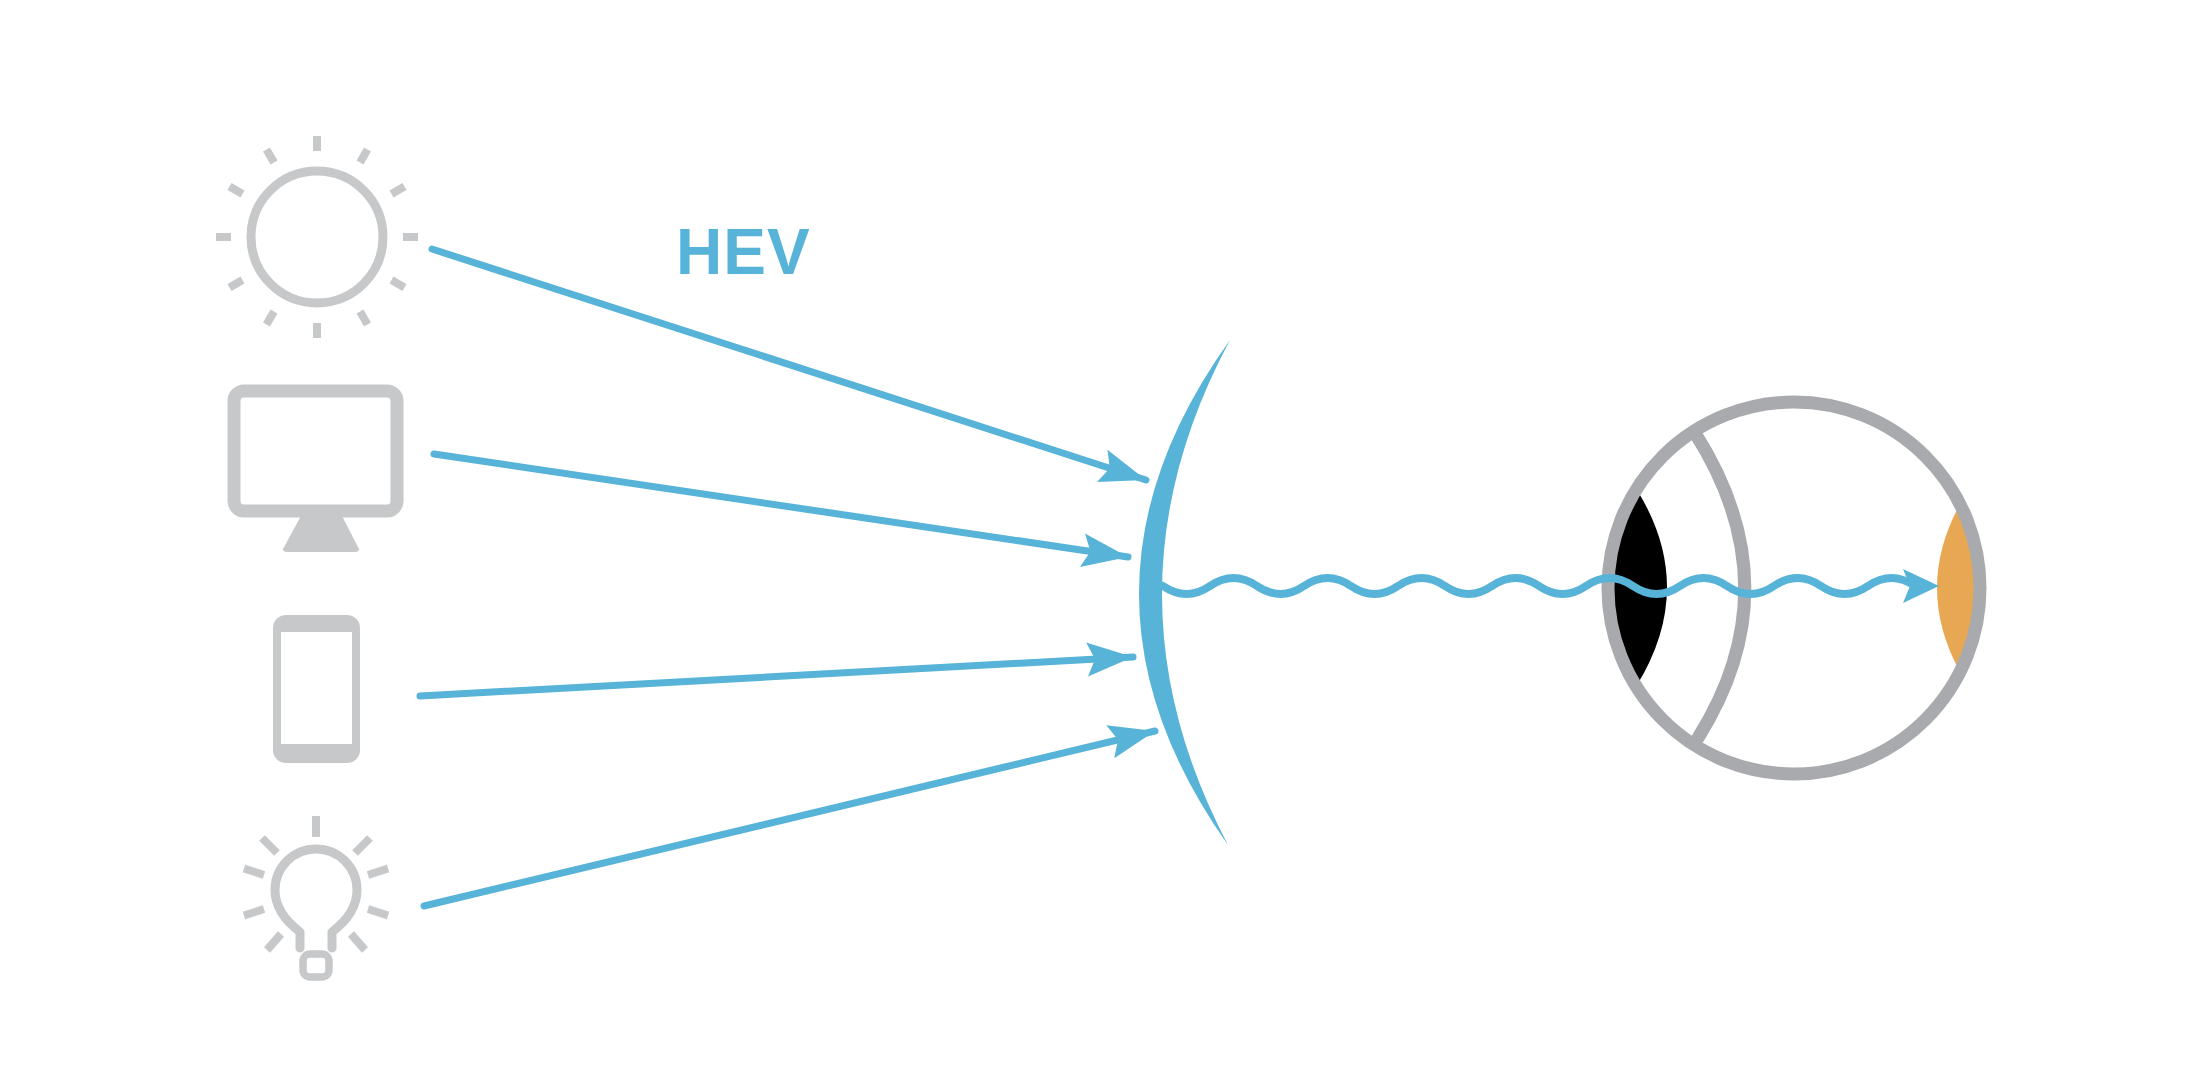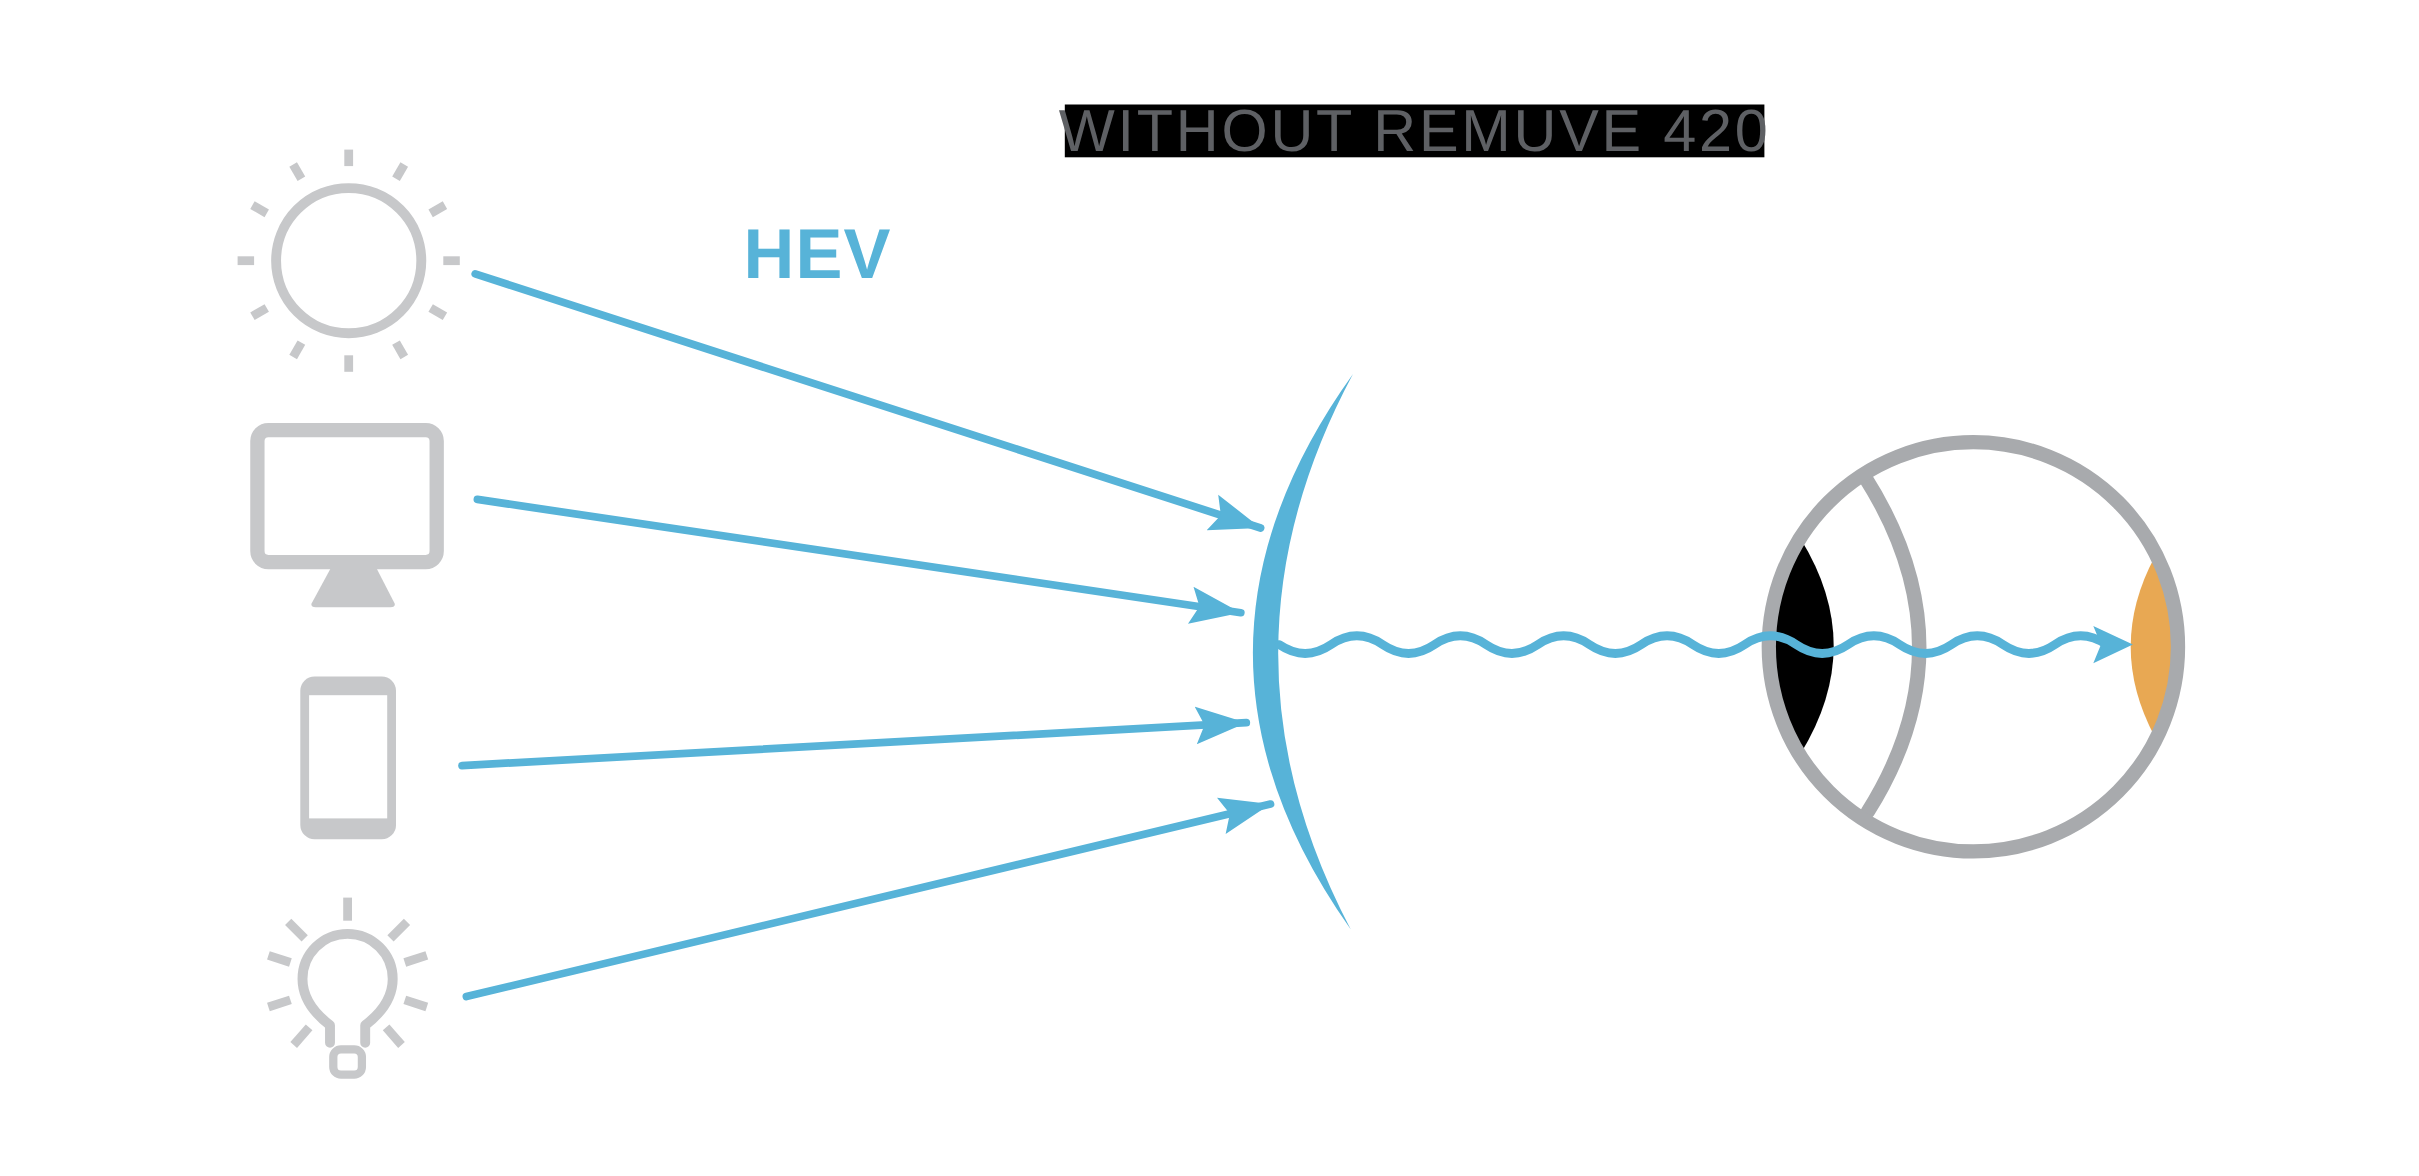--- a/index.html
+++ b/index.html
@@ -40,21 +40,21 @@
   }
   .title-box span{
     color:var(--title-text);
     font-size:54px;
     letter-spacing:2.5px;
     white-space:nowrap;
     line-height:1;
   }
   .hev-label{
     position:absolute;
-    left:676px;top:199px;
+    left:676px;top:220px;
     color:var(--accent-blue);
     font-size:64px;
     font-weight:bold;
     letter-spacing:1px;
     line-height:1;
   }
 </style>
 </head>
 <body>
 
@@ -134,19 +134,16 @@
                q23.5,16 47,0 q23.5,-16 47,0
                q23.5,16 47,0 q23.5,-16 47,0
                q23.5,16 47,0 q23.5,-16 47,0
                q23.5,16 47,0 q23.5,-16 47,0
                q23.5,16 47,0 q23.5,-16 47,0
                q23.5,16 47,0 q23.5,-16 47,0" class="st-blue" stroke-width="8" stroke-linecap="round"></path>
       <polygon points="1939,586 1903,569 1910,586 1903,603" class="fill-blue"></polygon>
     </g>
   </svg>
 
-  <div class="title-box">
-    <span>WITHOUT REMUVE 420</span>
-  </div>
 
   <div class="hev-label">HEV</div>
 
 </div>
 
 </body></html>

